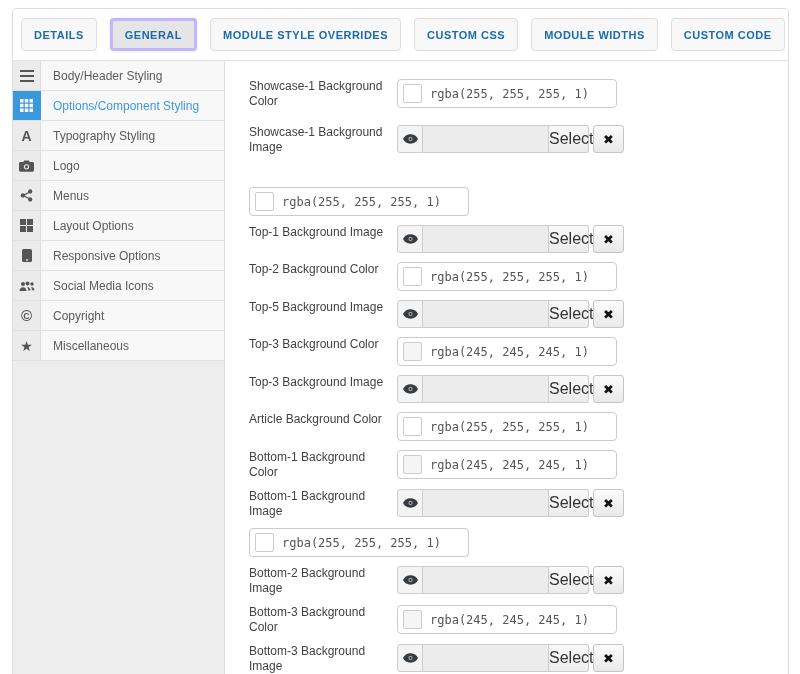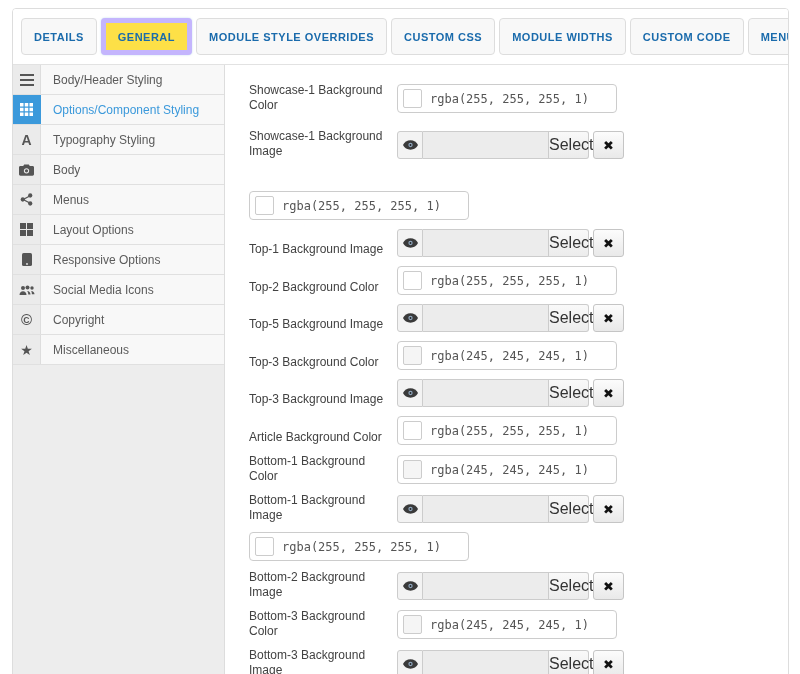--- a/index.html
+++ b/index.html
@@ -3,46 +3,46 @@
 <meta charset="utf-8">
 <style>
   * { margin:0; padding:0; box-sizing:border-box; }
   html,body { width:800px; height:674px; overflow:hidden; background:#fff;
     font-family:"Liberation Sans", sans-serif; }
 
   .wrapper { position:absolute; left:12px; top:8px; width:777px; height:700px;
     border:1px solid #ddd; border-radius:4px; background:#fff; overflow:hidden; }
 
   
-  .tabbar { display:flex; gap:4px; padding:9px 8px; background:#fff;
+  .tabbar { display:flex; gap:13px; padding:9px 8px; background:#fff;
     border-bottom:1px solid #e2e2e2; }
   .tab { display:inline-block; padding:8px 12px 7px; font-size:11px; font-weight:bold;
     letter-spacing:.5px; color:#1a6bac; background:#f8f8f8; border:1px solid #ddd;
     border-radius:4px; cursor:pointer; white-space:nowrap;
     font-family:"Liberation Sans", sans-serif; }
-  .tab.active { background:#fde047; border:5px solid #c4b5fd; box-shadow:0 0 2px rgba(90,160,210,.4);text-align:right; }
+  .tab.active { background:#e5e5e5; border:3px solid #c4b5fd; box-shadow:0 0 2px rgba(90,160,210,.4);text-align:right; }
 
   
   .panel-body { display:flex; height:645px; }
   .sidebar { width:212px; min-width:212px; background:#ededed; border-right:1px solid #ddd;
     display:flex; flex-direction:column; }
   .side-item { display:flex; height:30px; border-bottom:1px solid #e0e0e0; cursor:pointer; }
   .side-icon { width:28px; min-width:28px; background:#ebebeb; border-right:1px solid #ddd;
     display:flex; align-items:center; justify-content:center; color:#555;
     font-size:14px; line-height:1; }
   .side-item.active .side-icon { background:#3b99db; color:#fff; border-right-color:#3b99db; }
   .side-label { flex:1; background:#f8f8f8; display:flex; align-items:center;
     padding-left:12px; font-size:12px; color:#5b5b5b; white-space:nowrap; }
   .side-item.active .side-label { color:#3b99db; }
   .side-filler { flex:1; background:#ededed; }
   .glyph { font-size:14px; }
 
   
   .content { flex:1; background:#fff; padding:18px 18px 0 24px; overflow:hidden; }
-  .field-row { display:flex; align-items:flex-end; margin-bottom:9px; }
+  .field-row { display:flex; align-items:flex-start; margin-bottom:9px; }
   .field-row.mb16 { margin-bottom:16px; }
   .field-row.mb25 { margin-bottom:32px; }
   .field-label { width:148px; min-width:148px; padding-right:6px; font-size:12px;
     color:#424242; line-height:1.25; }
 
   .color-input { display:flex; align-items:center; width:220px; height:29px;
     border:1px solid #ccc; border-radius:4px; background:#fff; padding:0 5px; cursor:text; }
   .swatch { width:19px; height:19px; border:1px solid #ccc; border-radius:2px;
     background:#fff; flex:none; }
   .color-text { margin-left:8px; font-family:"DejaVu Sans Mono", monospace;
@@ -111,21 +111,21 @@
           <span class="side-label">Typography Styling</span>
         </div>
         <div class="side-item">
           <span class="side-icon">
             <svg width="15" height="12" viewBox="0 0 16 12">
               <path d="M5.5 0 4.5 1.6H1.5C.7 1.6 0 2.3 0 3.1v7.4C0 11.3.7 12 1.5 12h13c.8 0 1.5-.7 1.5-1.5V3.1c0-.8-.7-1.5-1.5-1.5h-3L10.5 0z" fill="currentColor"></path>
               <circle cx="8" cy="6.9" r="2.8" fill="#ebebeb"></circle>
               <circle cx="8" cy="6.9" r="1.7" fill="currentColor"></circle>
             </svg>
           </span>
-          <span class="side-label">Body</span>
+          <span class="side-label">Logo</span>
         </div>
         <div class="side-item">
           <span class="side-icon">
             <svg width="13" height="13" viewBox="0 0 14 14">
               <path d="M11 3 3.5 7 11 11" stroke="currentColor" stroke-width="1.4" fill="none"></path>
               <circle cx="11" cy="2.7" r="2.3" fill="currentColor"></circle>
               <circle cx="3" cy="7" r="2.3" fill="currentColor"></circle>
               <circle cx="11" cy="11.3" r="2.3" fill="currentColor"></circle>
             </svg>
           </span>

